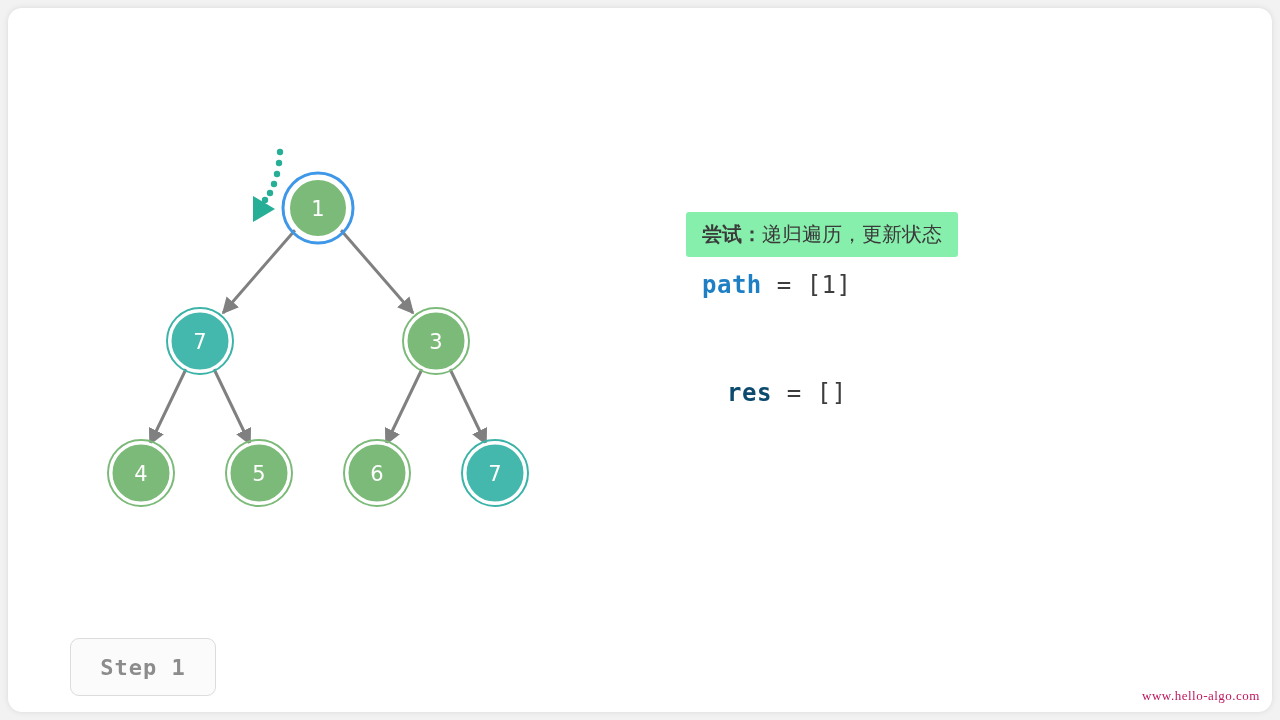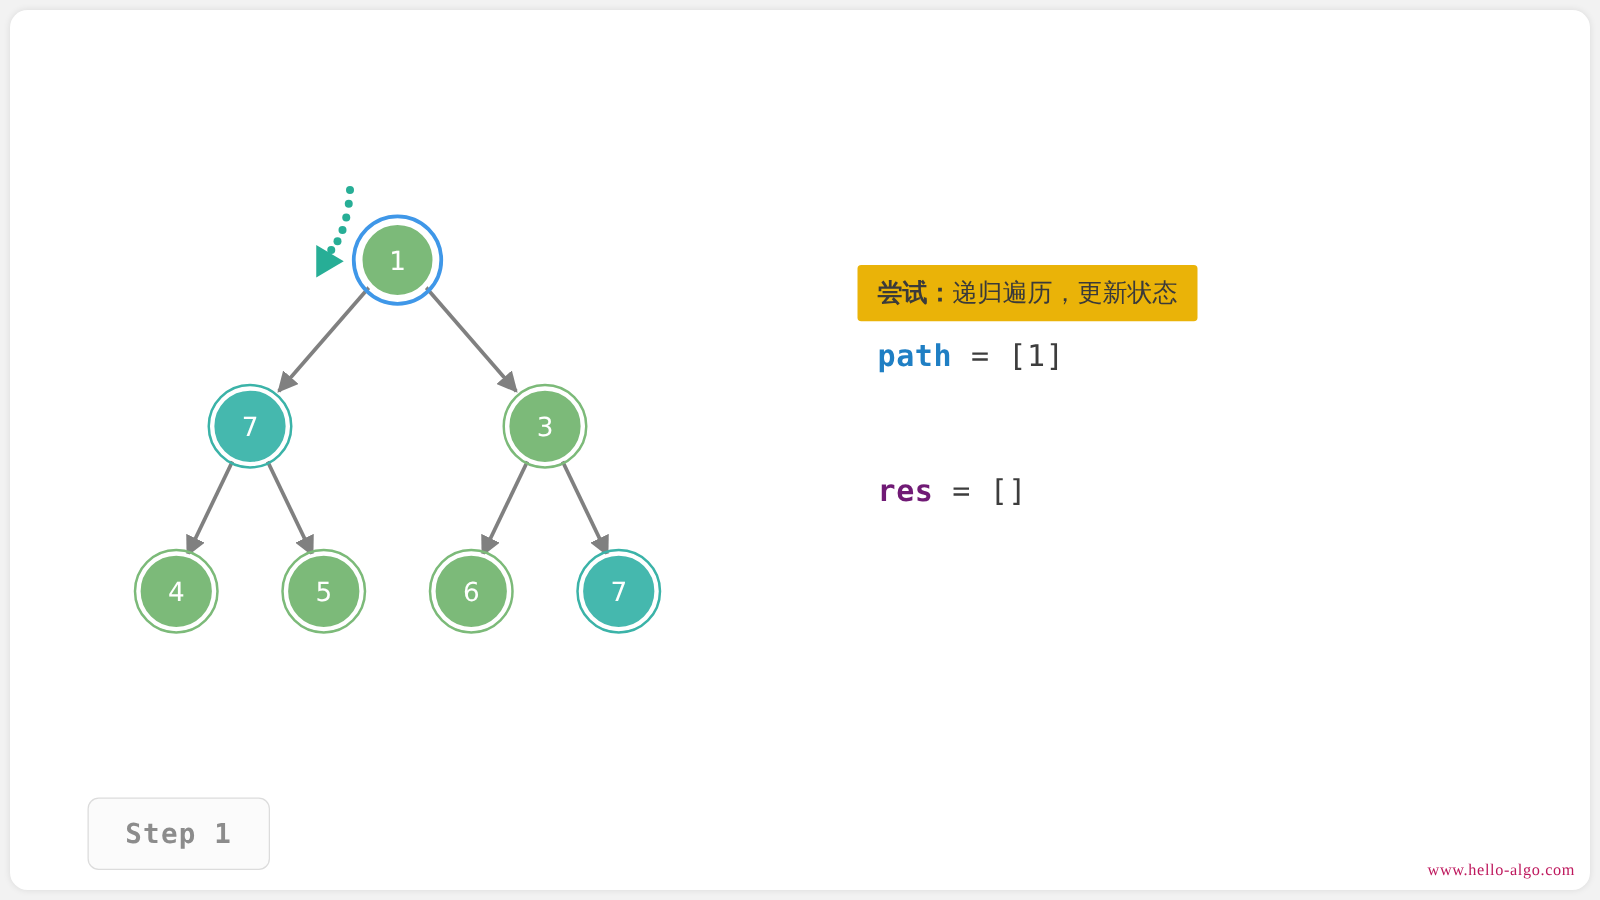--- a/index.html
+++ b/index.html
@@ -63,38 +63,38 @@
     font-size: 20px;
     color: #3a3a3a;
     line-height: 1;
     white-space: nowrap;
   }
   .state-line .kw {
     font-weight: bold;
   }
   .row-try {
     display: inline-block;
-    background: #eab308;
+    background: #86efac;
     padding: 12px 16px 13px 16px;
     border-radius: 3px;
   }
   .row-back {
     display: inline-block;
     padding: 9px 16px 10px 16px;
   }
 
   .code-line {
     font-family: "DejaVu Sans Mono", monospace;
     font-size: 24px;
     letter-spacing: 0.5px;
     white-space: pre;
     padding-left: 16px;
   }
   .code-var-path { color: #1f7fc4; font-weight: bold; }
-  .code-var-res  { color: #701a75; font-weight: bold; }
+  .code-var-res  { color: #0c4a6e; font-weight: bold; margin-left: 25px; }
   .code-rest     { color: #3d3d3d; }
 
   .row-path { margin-top: 14px; }
   .row-res  { margin-top: 80px; }
 
   
   #step-badge {
     position: absolute;
     left: 36px;
     top: 638px;

